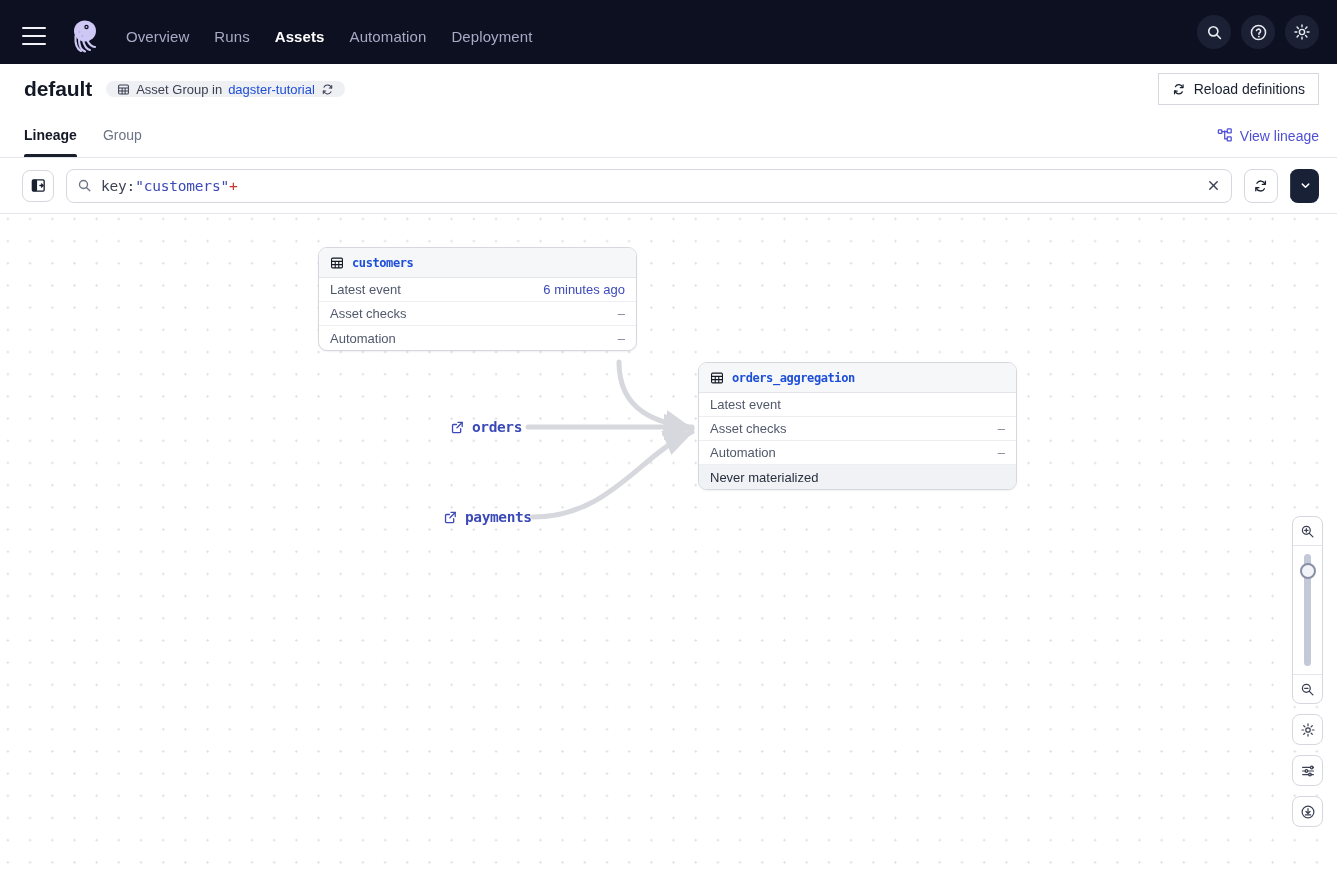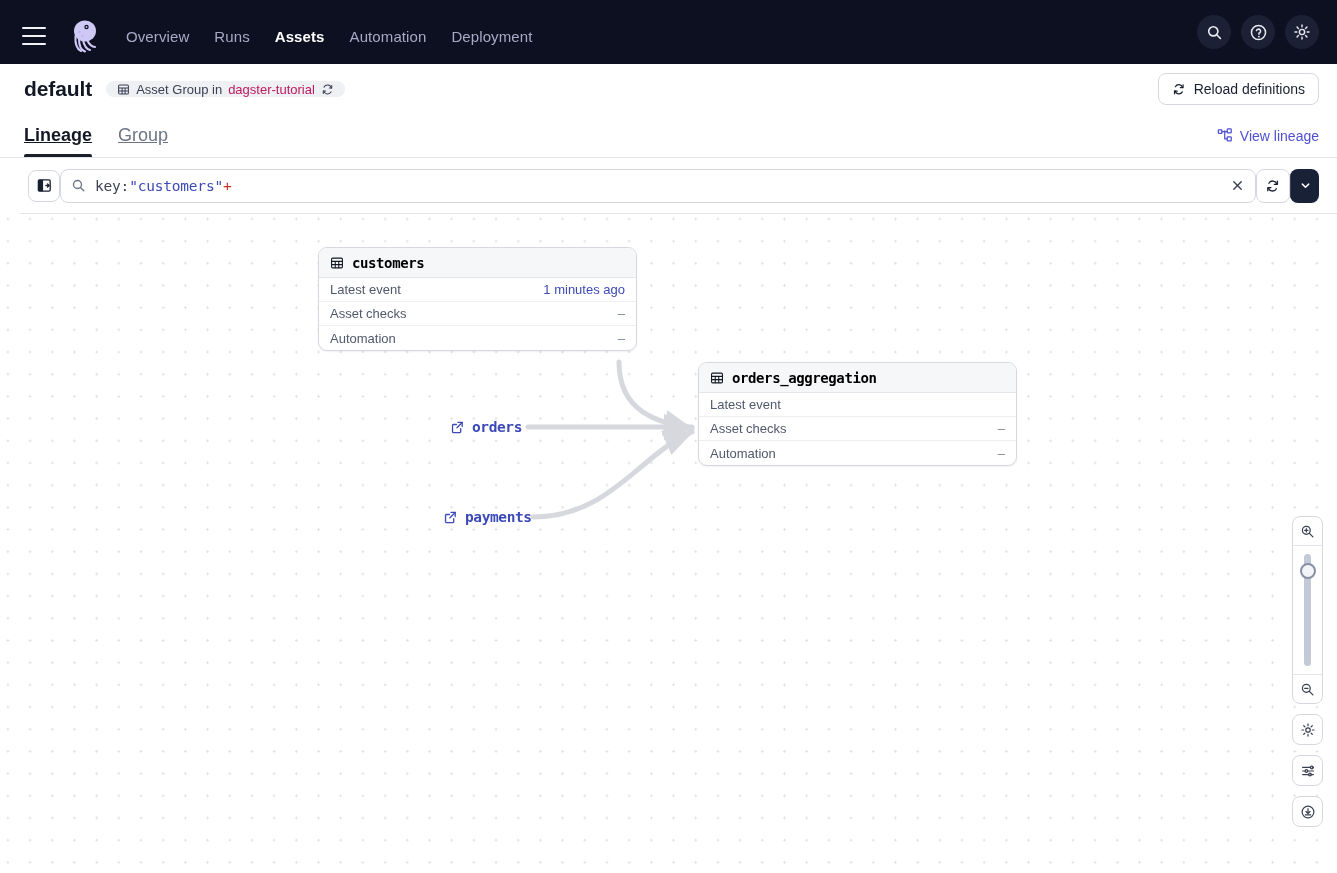--- a/index.html
+++ b/index.html
@@ -41,55 +41,55 @@
     height: 50px; min-height: 50px; background: #fff;
     display: flex; align-items: center; padding: 0 18px 0 24px;
     position: relative;
   }
   .crumb-title { font-size: 21px; font-weight: bold; color: #131825; letter-spacing: -0.1px; }
   .crumb-pill {
     margin-left: 14px; height: 16px; border-radius: 13px; background: #eff0f3;
     display: flex; align-items: center; gap: 6px; padding: 0 11px;
     font-size: 13px; color: #3a3f52; cursor: pointer;
   }
-  .crumb-pill .lnk { color: #be185d; text-align: right; }
+  .crumb-pill .lnk { color: #1d4ed8; text-align: right; }
   .reload-btn {
     position: absolute; right: 18px; top: 50%; transform: translateY(-50%);
-    height: 32px; border: 1px solid #d6d8e0; border-radius: 8px; background: #fff;
+    height: 32px; border: 1px solid #d6d8e0; border-radius: 0; background: #fff;
     display: flex; align-items: center; gap: 7px; padding: 0 13px;
     font-size: 14px; color: #18202f; cursor: pointer;
   }
 
   
   .tabsrow {
     height: 44px; min-height: 44px; background: #fff;
     display: flex; align-items: flex-end; padding: 0 18px 0 24px;
     border-bottom: 1px solid #e3e5ea; position: relative;
   }
   .tabs { display: flex; gap: 26px; height: 100%; align-items: center; }
   .tab {
-    font-size: 18px; color: #6b7385; cursor: pointer; height: 100%;
-    display: flex; align-items: center; position: relative; padding-bottom: 1px; text-decoration: underline;
+    font-size: 14px; color: #6b7385; cursor: pointer; height: 100%;
+    display: flex; align-items: center; position: relative; padding-bottom: 1px;
   }
   .tab.active { color: #131825; font-weight: bold; }
   .tab.active::after {
     content: ""; position: absolute; left: 0; right: 0; bottom: 0;
     height: 3px; background: #19202c; border-radius: 2px 2px 0 0;
   }
   .viewlineage {
     position: absolute; right: 18px; top: 50%; transform: translateY(-50%);
     display: flex; align-items: center; gap: 7px;
     font-size: 14px; color: #4e4fd4; cursor: pointer;
   }
 
   
   .toolbar {
     height: 56px; min-height: 56px; background: #fff;
-    display: flex; align-items: center; padding: 0 18px 0 8px; 
-    border-bottom: 1px solid #e3e5ea; position: relative; margin-left: 20px;
+    display: flex; align-items: center; padding: 0 18px 0 22px; gap: 12px;
+    border-bottom: 1px solid #e3e5ea; position: relative;
   }
   .panel-toggle {
     width: 32px; height: 32px; border: 1px solid #d6d8e0; border-radius: 8px;
     background: #fff; display: flex; align-items: center; justify-content: center; cursor: pointer;
   }
   .searchbox {
     flex: 1; height: 34px; border: 1px solid #d6d8e0; border-radius: 8px; background: #fff;
     display: flex; align-items: center; padding: 0 10px; gap: 9px; cursor: text;
     position: relative;
   }
@@ -132,22 +132,22 @@
   .node {
     position: absolute; background: #fff; border: 1px solid #d6d8e0;
     border-radius: 9px; overflow: hidden; cursor: pointer;
     box-shadow: 0 1px 2px rgba(20,25,40,.06);
   }
   .node-head {
     height: 30px; background: #f6f7f9; display: flex; align-items: center; gap: 8px;
     padding: 0 11px; border-bottom: 1px solid #e3e5ea;
   }
   .node-title {
-    font-family: "DejaVu Sans Mono", monospace; font-size: 14px; font-weight: bold;
-    color: #000000; letter-spacing: -0.4px; white-space: nowrap;
+    font-family: "DejaVu Sans Mono", monospace; font-size: 12px; font-weight: bold;
+    color: #1d4ed8; letter-spacing: -0.4px; white-space: nowrap;
   }
   .node-row {
     height: 24px; display: flex; align-items: center; justify-content: space-between;
     padding: 0 11px; border-bottom: 1px solid #eceef1; font-size: 13px; color: #4e5costa;
   }
   .node-row { color: #50586b; }
   .node-row:last-child { border-bottom: none; }
   .node-row .val { color: #3c4ab8; font-size: 13px; }
   .node-row .val.dash { color: #7c8395; }
   .node-row.materialized { background: #dff3e4; border-bottom: none; }
@@ -348,21 +348,21 @@
     <div class="node" id="node-customers" style="left:318px; top:33px; width:319px;">
       <div class="node-head">
         <svg width="14" height="14" viewBox="0 0 16 16" fill="none" stroke="#131825" stroke-width="1.25">
           <rect x="1.8" y="2.4" width="12.4" height="11.2" rx="1.2"></rect>
           <path d="M1.8 6.1h12.4M1.8 9.9h12.4M6 6.1v7.5M10 6.1v7.5"></path>
         </svg>
         <span class="node-title">customers</span>
       </div>
       <div class="node-row">
         <span class="lbl">Latest event</span>
-        <span class="val">1 minutes ago</span>
+        <span class="val">6 minutes ago</span>
       </div>
       <div class="node-row">
         <span class="lbl">Asset checks</span>
         <span class="val dash">–</span>
       </div>
       <div class="node-row">
         <span class="lbl">Automation</span>
         <span class="val dash">–</span>
       </div>
     </div>
@@ -379,20 +379,24 @@
         <span class="lbl">Latest event</span>
         <span class="val"></span>
       </div>
       <div class="node-row">
         <span class="lbl">Asset checks</span>
         <span class="val dash">–</span>
       </div>
       <div class="node-row">
         <span class="lbl">Automation</span>
         <span class="val dash">–</span>
+      </div>
+      <div class="node-row never">
+        <span class="lbl">Never materialized</span>
+        <span class="val"></span>
       </div>
     </div>
 
     <div class="ext-node" style="left:450px; top:205px;">
       <svg width="15" height="15" viewBox="0 0 16 16" fill="none" stroke="#3c4ab8" stroke-width="1.4">
         <path d="M8.6 2.6H13v4.4" stroke-linecap="round" stroke-linejoin="round"></path>
         <path d="M13 2.6L7.4 8.2" stroke-linecap="round"></path>
         <path d="M11.4 9.3v3.3a0.9 0.9 0 0 1-0.9 0.9H3.6a0.9 0.9 0 0 1-0.9-0.9V5.7a0.9 0.9 0 0 1 0.9-0.9h3.3" stroke-linecap="round" stroke-linejoin="round"></path>
       </svg>
       <span class="ext-label">orders</span>

